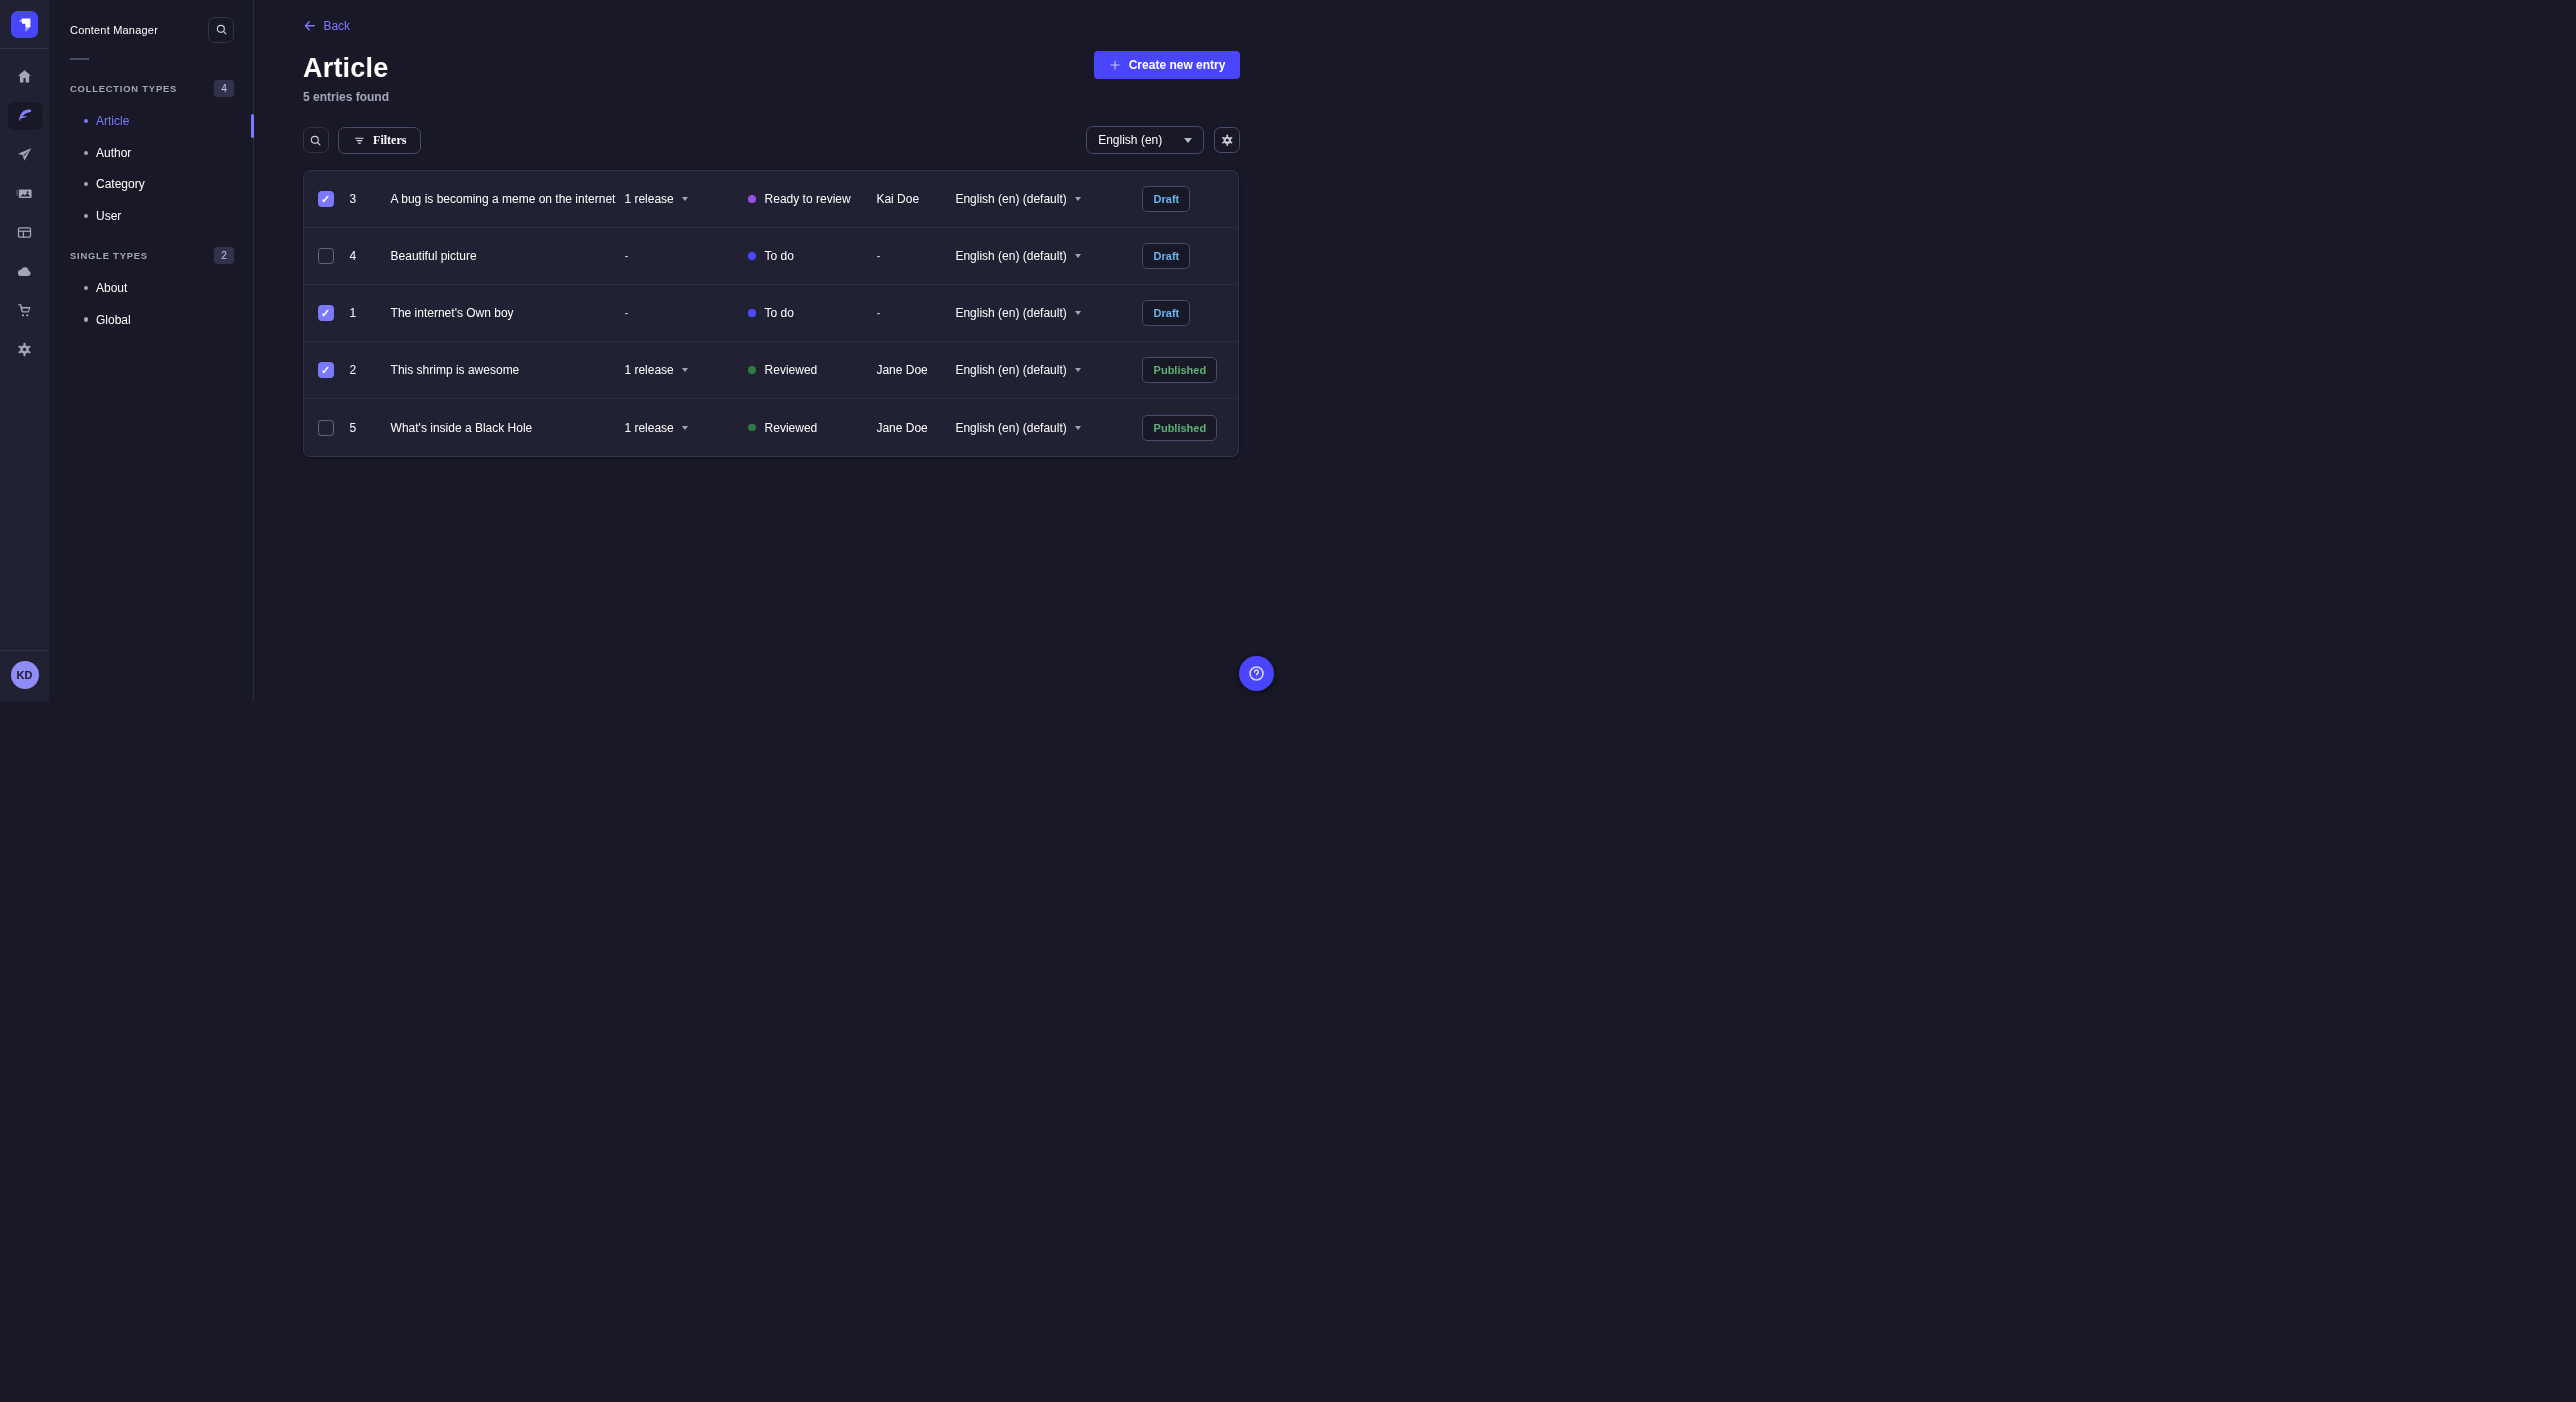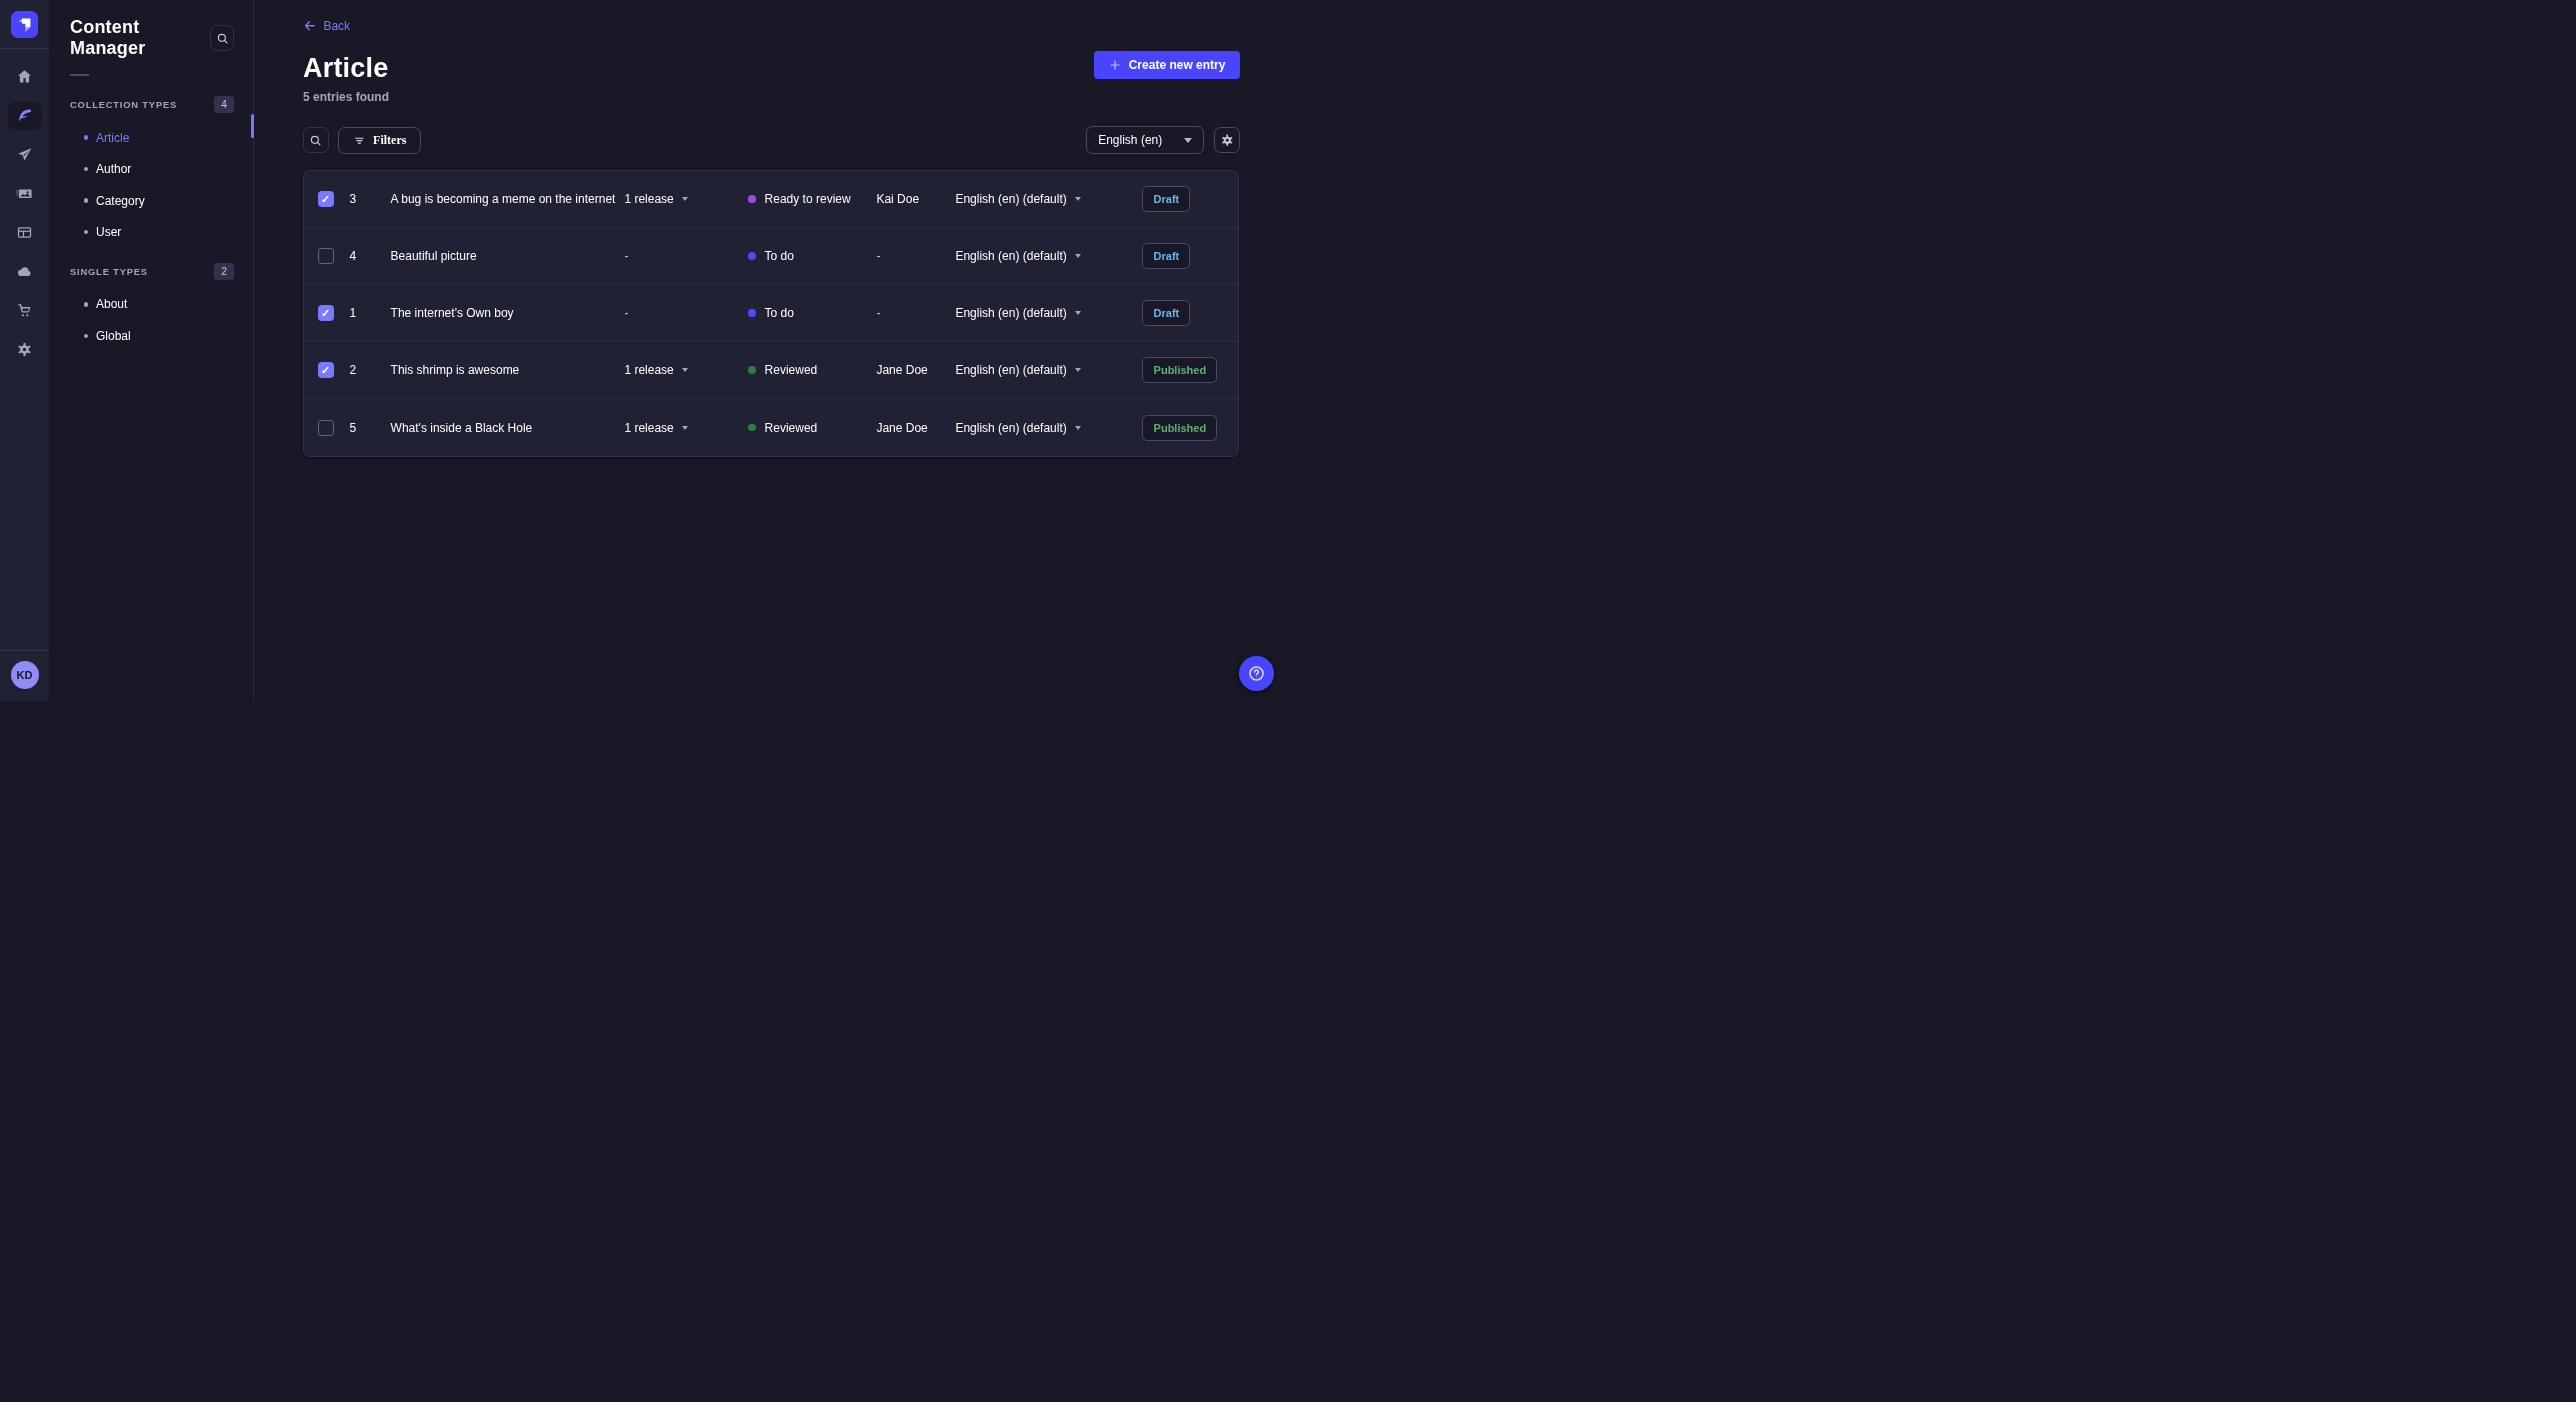--- a/index.html
+++ b/index.html
@@ -18,21 +18,21 @@
   .rail-icons { flex:1; width:100%; display:flex; flex-direction:column; align-items:center; padding-top:13.6px; gap:11px; }
   .rail-icon { width:34px; height:28px; display:flex; align-items:center; justify-content:center; color:#a5a5ba; border-radius:6.8px; cursor:pointer; }
   .rail-icon svg { width:17px; height:17px; }
   .rail-icon.active { background:#181826; color:#8482ff; }
   .rail-bottom { width:100%; border-top:0.9px solid #32324d; padding:10.2px 0 12px; display:flex; justify-content:center; }
   .avatar { width:28px; height:28px; border-radius:50%; background:#908bf7; color:#181826; font-size:11px; font-weight:700; display:flex; align-items:center; justify-content:center; cursor:pointer; }
 
   
   .subnav { width:205px; background:#181826; border-right:0.9px solid #2a2a42; flex-shrink:0; position:relative; }
   .subnav-header { padding:17px 19px 0 21px; display:flex; align-items:center; justify-content:space-between; }
-  .subnav-title { font-size:18px; font-weight:700; letter-spacing:0.2px; }
+  .subnav-title { font-size:11px; font-weight:400; letter-spacing:0.2px; }
   .icon-btn-sq { width:25.6px; height:25.6px; border:0.9px solid #32324d; background:transparent; border-radius:6.8px; color:#c7c7d9; display:flex; align-items:center; justify-content:center; cursor:pointer; }
   .icon-btn-sq svg { width:12.8px; height:12.8px; }
   .subnav-divider { width:19px; height:1.7px; background:#4a4a6a; margin:15.3px 0 0 21px; }
   .nav-section { margin-top:20.4px; }
   .nav-section-head { padding:0 19px 0 21px; display:flex; align-items:center; justify-content:space-between; }
   .nav-section-label { font-size:9.4px; font-weight:700; letter-spacing:0.8px; color:#a5a5ba; }
   .nav-badge { min-width:19.6px; height:17px; padding:0 4.3px; background:#32324d; border-radius:3.4px; color:#c7c7d9; font-size:10.2px; display:flex; align-items:center; justify-content:center; }
   .nav-items { margin-top:8.5px; }
   .nav-item { height:31.5px; display:flex; align-items:center; gap:7.7px; padding-left:35px; cursor:pointer; }
   .bullet { width:4.3px; height:4.3px; border-radius:50%; background:#a5a5ba; flex-shrink:0; }

